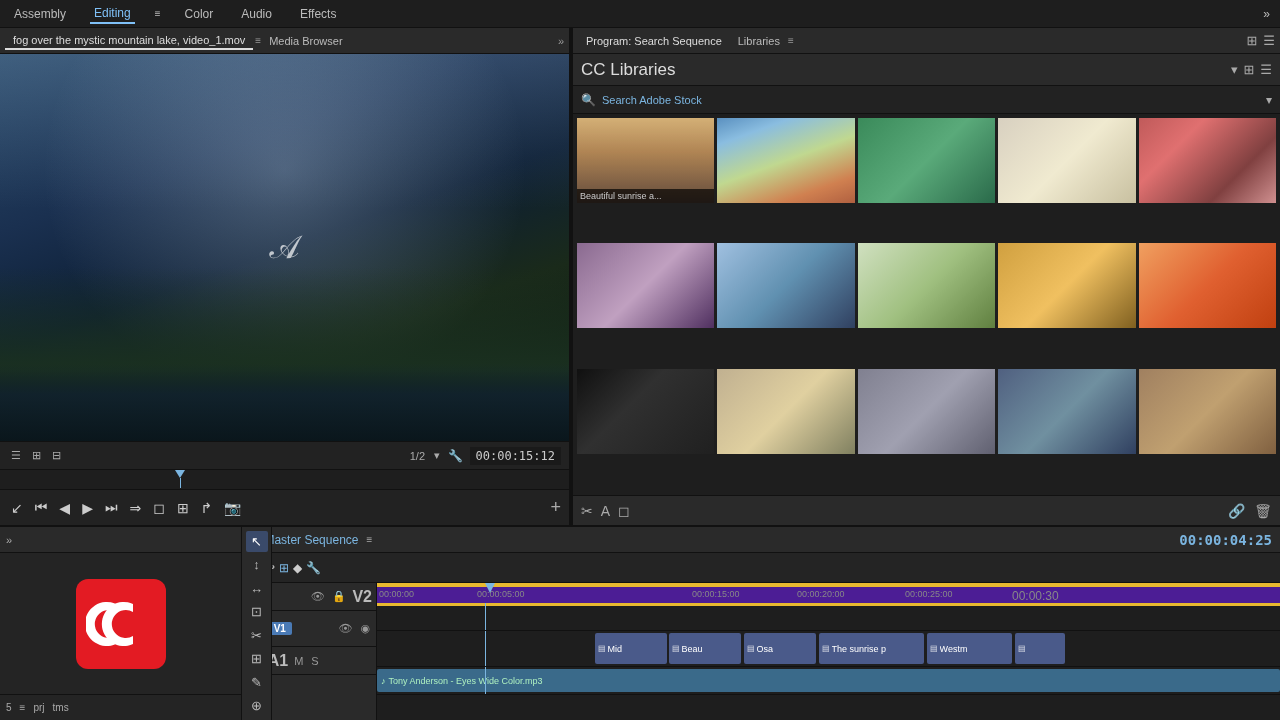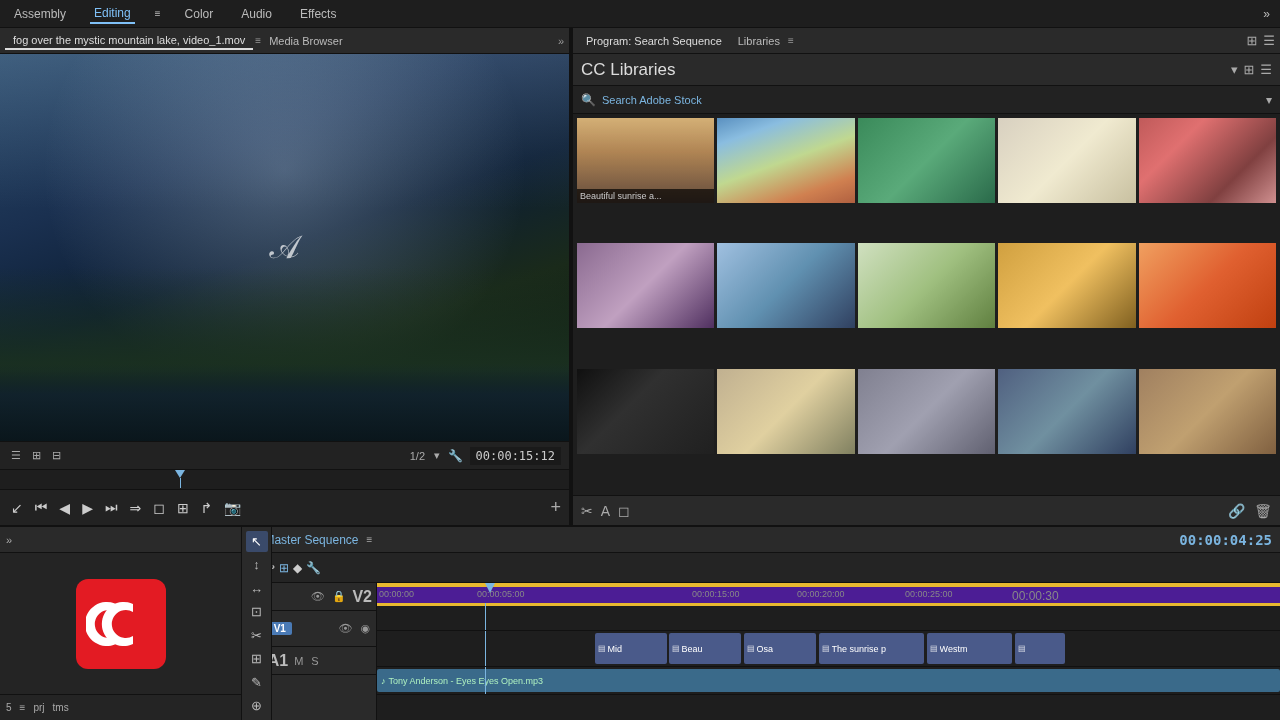--- a/index.html
+++ b/index.html
@@ -893,21 +893,21 @@
           </div>
           <div class="clip v1-clip" style="left:638px;width:50px;">
             <span class="clip-icon">▤</span>
           </div>
           <div class="timeline-playhead" style="left:108px;"></div>
         </div>
 
         <div style="height:28px;background:#1e1e1e;border-bottom:1px solid #111;position:relative;">
           <div class="a1-clip" style="left:0;width:100%;background:#3a6a8a;">
             <span class="a1-note-icon">♪</span>
-            <span class="a1-clip-label">Tony Anderson - Eyes Eyes Open.mp3</span>
+            <span class="a1-clip-label">Tony Anderson - Eyes Wide Color.mp3</span>
           </div>
           <div class="timeline-playhead" style="left:108px;"></div>
         </div>
 
       </div>
     </div>
   </div>
 
   <div style="position:absolute;left:242px;top:0;width:30px;height:100%;background:#2a2a2a;border-right:1px solid #111;display:flex;flex-direction:column;align-items:center;padding:4px 0;gap:3px;z-index:5;">
     <span class="tool-btn active" title="Select">↖</span>

